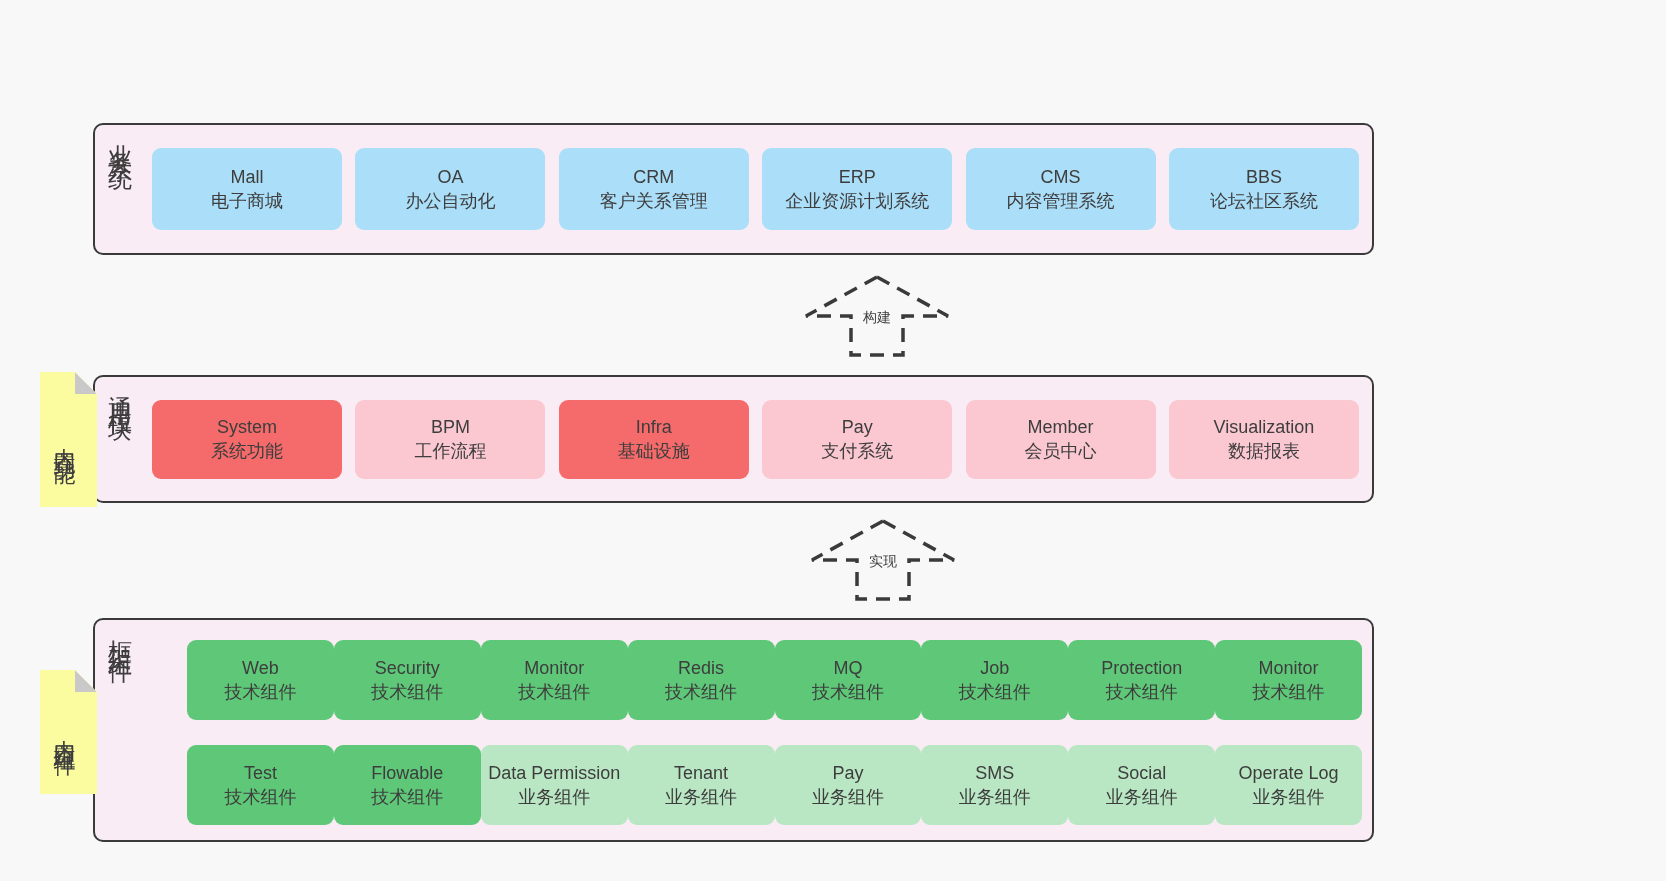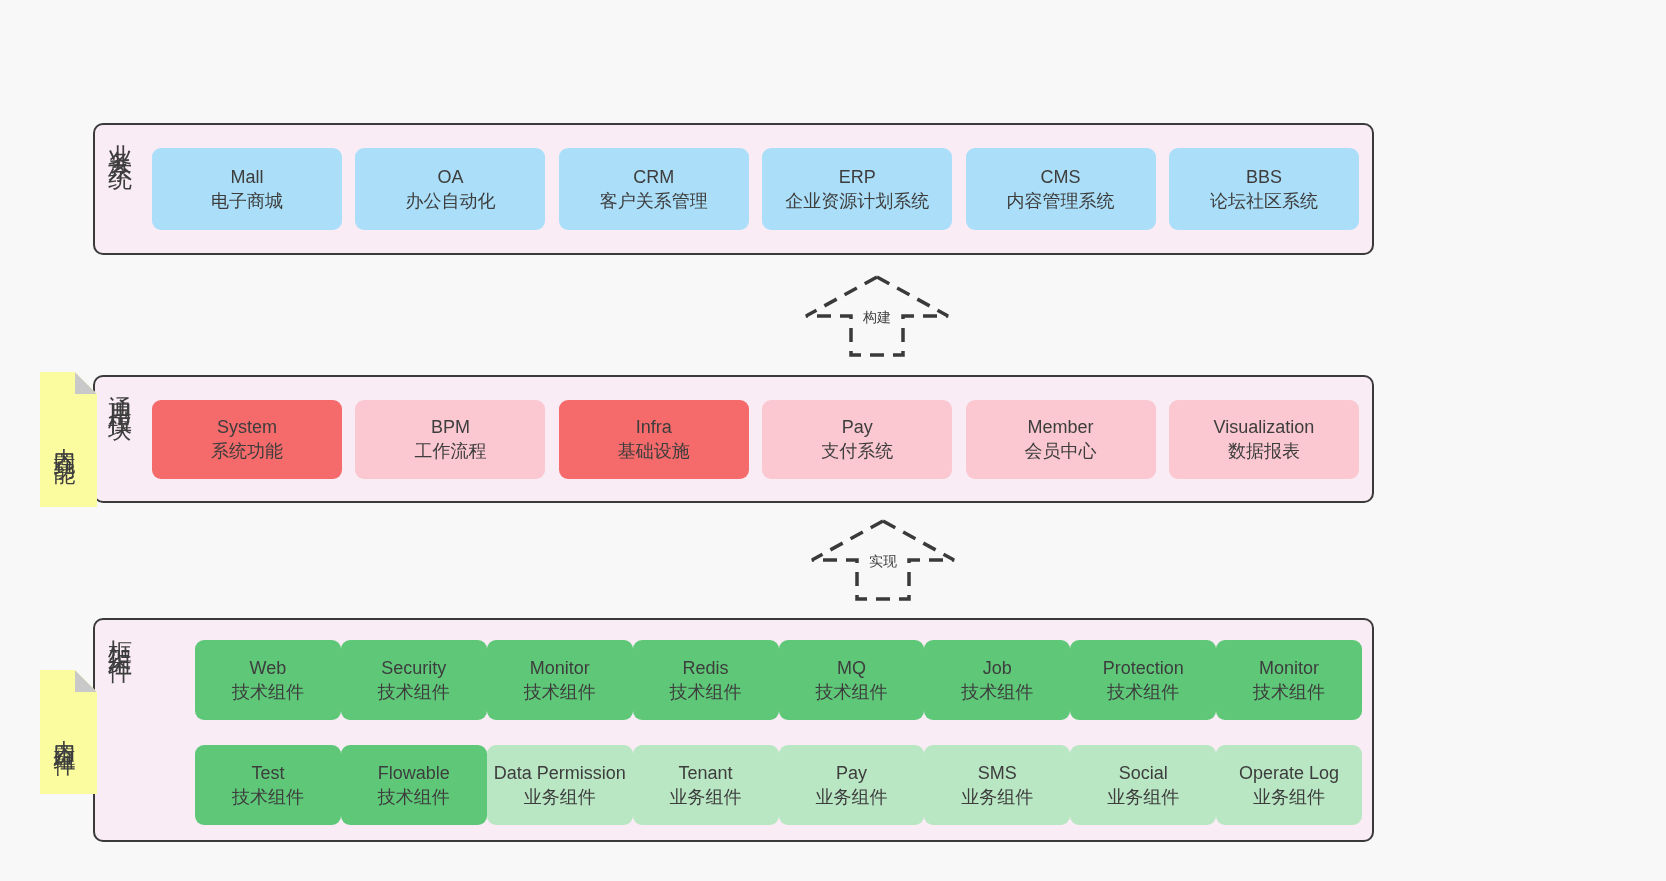--- a/index.html
+++ b/index.html
@@ -75,21 +75,21 @@
     text-align:center;
     border-radius:9px;
     font-size:18px;
     line-height:1.35;
     color:var(--text, #3d3d3d);
   }
   .layer-1 .box { width:190px; height:82px; }
   .layer-2 .box { width:190px; height:79px; }
   .row {
     position:absolute;
-    left:72px; right:10px;
+    left:64px; right:10px;
     display:flex; justify-content:flex-start;margin-left:28px;
   }
   .row-1 { top:20px; }
   .row-2 { top:125px; }
   .layer-3 .box { width:150px; height:80px; }
 
   .blue       { background:var(--blue, #abdef8); }
   .red        { background:var(--red, #f56a6a); }
   .pink       { background:var(--pink, #fbc8d2); }
   .green      { background:var(--green, #5ec878); }

